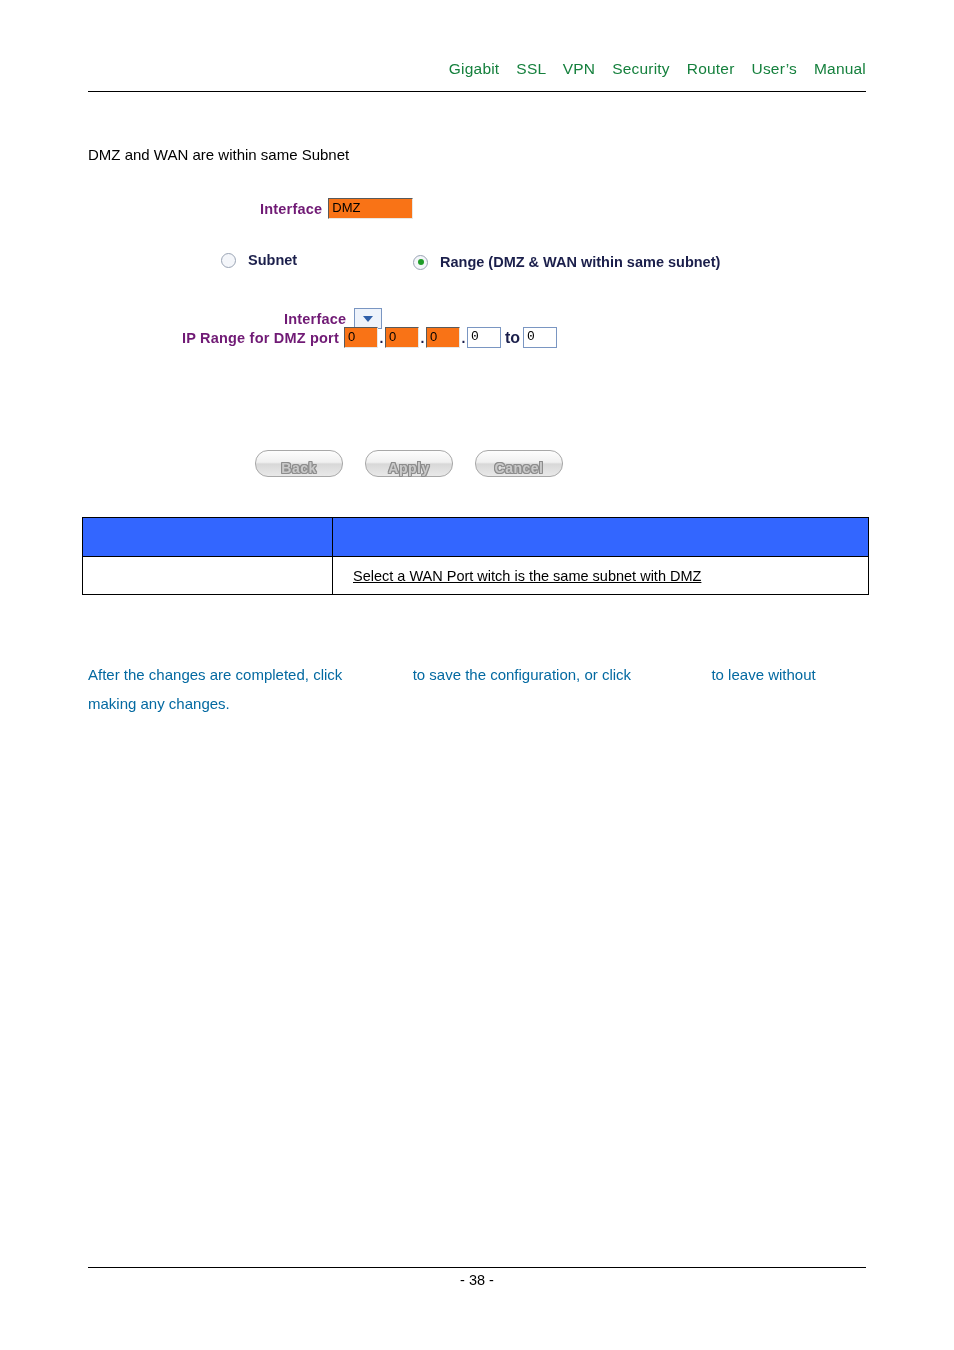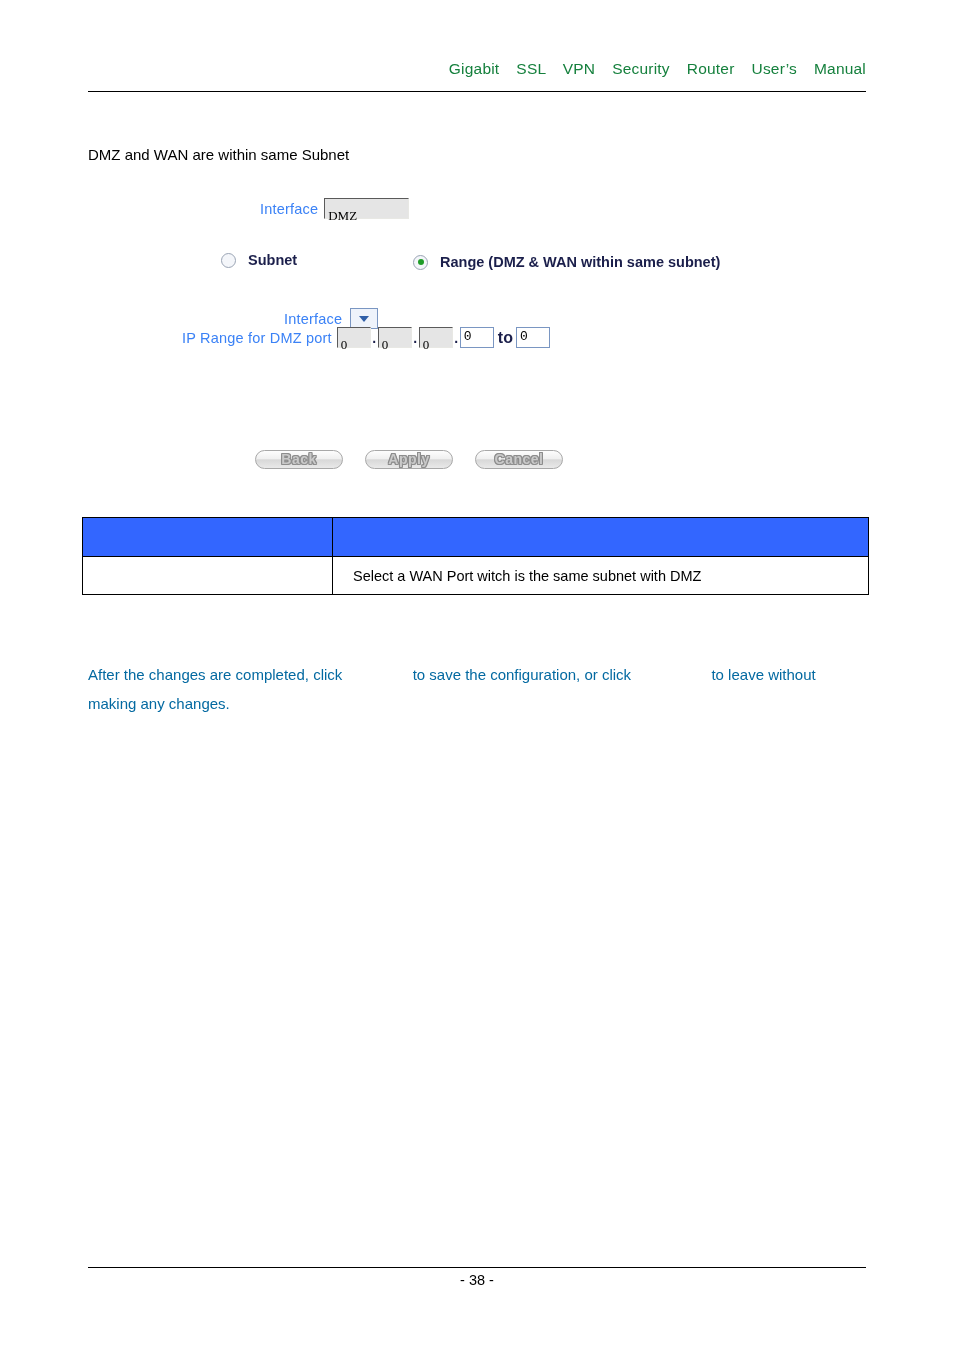--- a/index.html
+++ b/index.html
@@ -53,47 +53,47 @@
   
   .ui-mock {
     position: absolute;
     top: 190px;
     left: 88px;
     width: 790px;
     height: 300px;
   }
 
   .navy-label {
-    color: #3b82f6;
-    font-weight: normal;
+    color: #701a75;
+    font-weight: bold;
     font-size: 14.5px;
     letter-spacing: 0.2px;
   }
 
   
   .row-interface-top {
     position: absolute;
     left: 172px;
     top: 8px;
     display: flex;
     align-items: center;
   }
   .row-interface-top .navy-label { margin-right: 6px; }
 
   .input-disabled {
-    background: #e5e5e5;
+    background: #f97316;
     border: 1px solid #848484;
     border-top-color: #5a5a5a;
     border-left-color: #5a5a5a;
     border-right-color: #e8e8e4;
     border-bottom-color: #e8e8e4;
-    font-family: Liberation Serif, serif;
+    font-family: Liberation Sans, sans-serif;
     font-size: 13px;
     color: #000;
-    padding: 9px 3px;
+    padding: 1px 3px;
     box-sizing: border-box;
     line-height: 16px;
   }
   .input-interface-dmz {
     width: 85px;
     height: 21px;
   }
 
   
   .row-radios {
@@ -214,26 +214,26 @@
   
   .button-row {
     position: absolute;
     top: 450px;
     left: 255px;
     display: flex;
     gap: 22px;
   }
   .pill-btn {
     width: 88px;
-    height: 19px;
+    height: 27px;
     border-radius: 13px;
     background: linear-gradient(to bottom, #fdfdfd 0%, #f0f0f0 45%, #d8d8d8 52%, #e9e9e9 100%);
     border: 1px solid #a8a8a8;
     display: flex;
-    align-items: flex-start;
+    align-items: flex-end;
     justify-content: center;
     box-sizing: border-box;
   }
   .pill-btn span {
     font-size: 14px;
     font-weight: bold;
     color: #c9c9c9;
     text-shadow:
       -1px 0 #8d8d8d, 0 -1px #8d8d8d, 1px 0 #8d8d8d, 0 1px #8d8d8d,
       -1px -1px #8d8d8d, 1px -1px #8d8d8d, -1px 1px #8d8d8d, 1px 1px #9b9b9b;
@@ -248,20 +248,21 @@
     width: 787px;
     border-collapse: collapse;
     table-layout: fixed;
   }
   .desc-table td {
     border: 1.6px solid #000;
     height: 32px;
     padding: 3px 20px;
     font-size: 14.5px;
     vertical-align: middle;
+    text-decoration: underline;
   }
   .desc-table .col-name { width: 209px; }
   .desc-table tr.header-row td {
     background: #3366ff;
     height: 32px;
   }
   .desc-table tr.data-row td { height: 31px; }
   .desc-table tr.data-row.tall td { height: 38px; }
 
   

